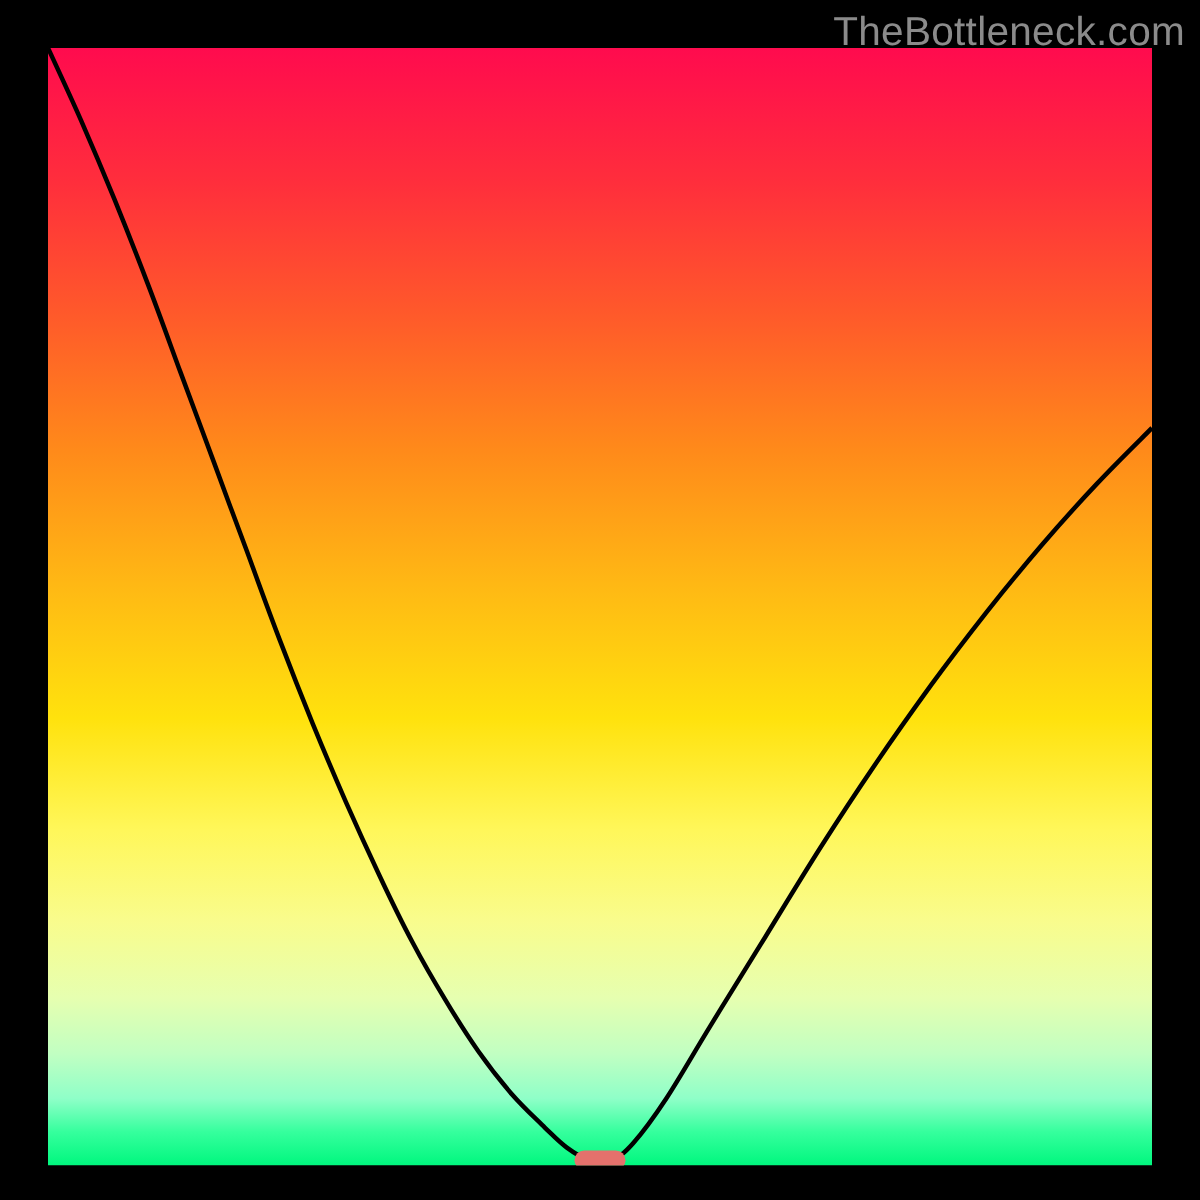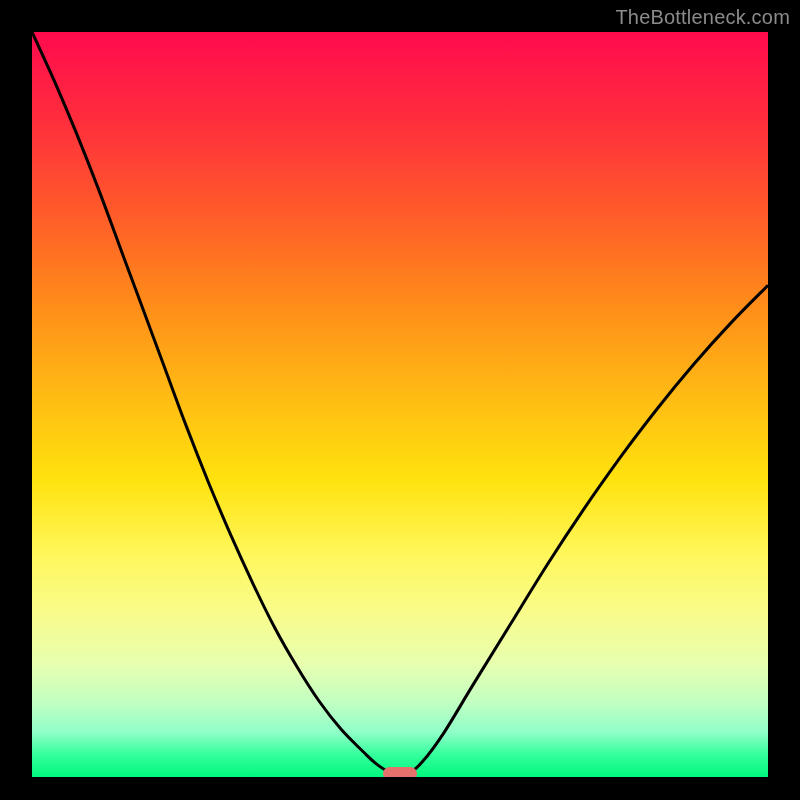--- a/index.html
+++ b/index.html
@@ -15,21 +15,21 @@
     position: relative;
     width: 800px;
     height: 800px;
     background: #000;
   }
   .watermark {
     position: absolute;
     top: 6px;
     right: 10px;
     color: #8b8b8b;
-    font-size: 20px;
+    font-size: 27px;
     font-weight: 500;
     letter-spacing: 0.2px;
     z-index: 20;
   }
   .plot-area {
     position: absolute;
     left: 32px;
     top: 32px;
     width: 736px;
     height: 745px;

